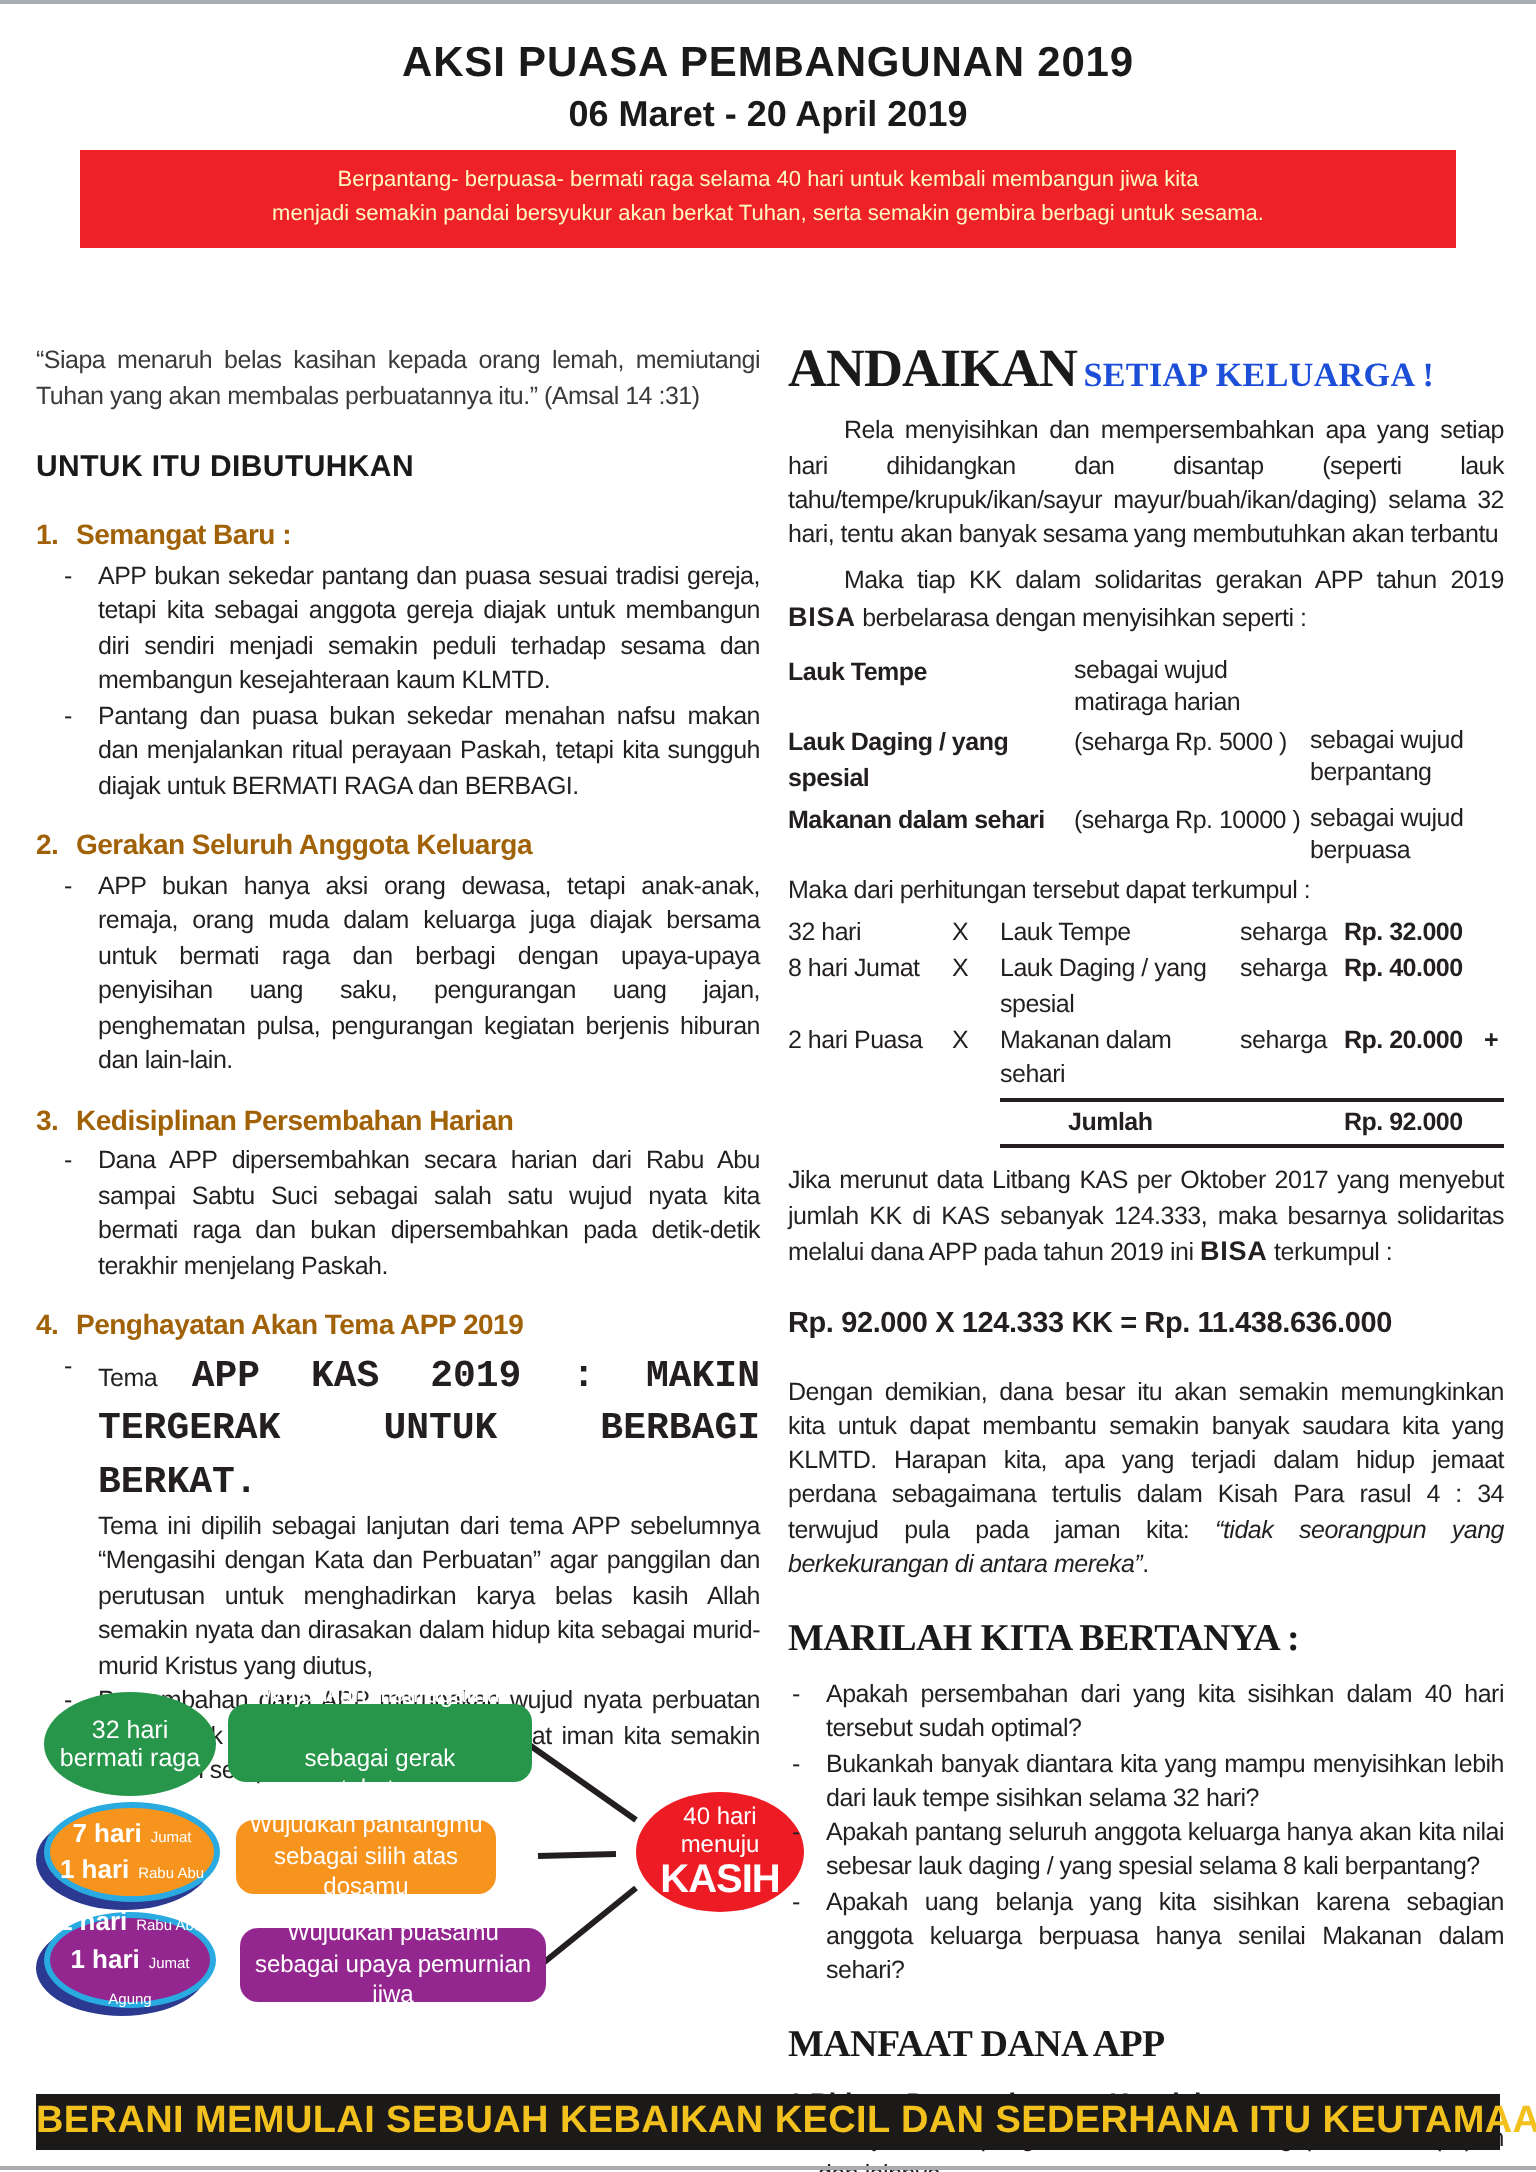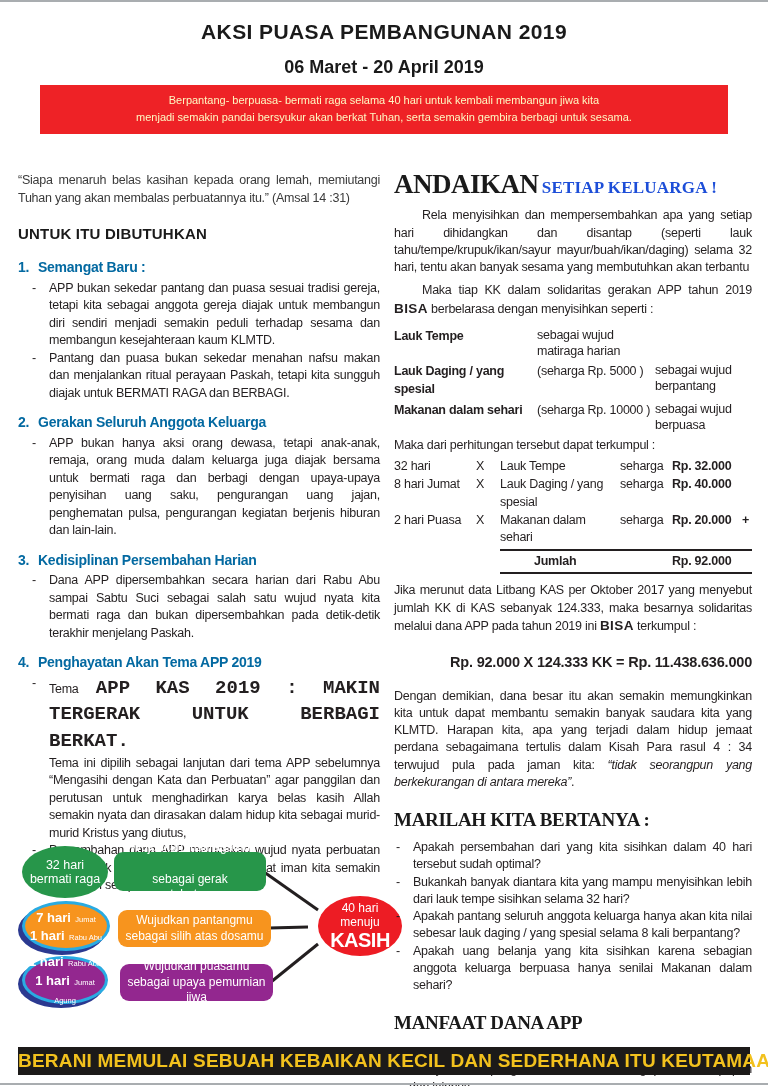--- a/index.html
+++ b/index.html
@@ -4,55 +4,55 @@
 <style>
   * { margin:0; padding:0; box-sizing:border-box; }
   body { background:#e8e8e8; font-family:"Liberation Sans", sans-serif; }
   .page { position:relative; width:768px; height:1086px; background:#ffffff; margin:0 auto; overflow:hidden; color:#231f20; }
   .hairline-top { position:absolute; top:0; left:0; right:0; height:2px; background:#a9adb0; }
   .hairline-bottom { position:absolute; bottom:1px; left:0; right:0; height:2px; background:#a9adb0; }
 
   
   .header { position:absolute; top:20px; left:0; width:100%; text-align:center; }
   .title1 { font-size:21px; font-weight:bold; letter-spacing:.4px; color:#1a1a1a; }
-  .title2 { font-size:18px; font-weight:bold; margin-top:13px; color:#1a1a1a; }
+  .title2 { font-size:18px; font-weight:bold; margin-top:3px; color:#1a1a1a; }
   .headline { font-family:"Liberation Serif", serif; font-weight:bold; font-size:33px; letter-spacing:-.5px; color:#93278f; margin-top:8px; white-space:nowrap; }
   .red-banner { margin:7px 40px 0 40px; background:#ee2226; color:#fef9c3; font-size:11px; line-height:1.5; padding:7px 14px 9px 14px; text-align:center; }
 
   
   .col-left  { position:absolute; top:172px; left:18px;  width:362px; font-size:12.5px; letter-spacing:-.25px; line-height:1.4; }
   .col-right { position:absolute; top:166px; left:394px; width:358px; font-size:12.5px; letter-spacing:-.25px; line-height:1.38; }
   p.just { text-align:justify; }
 
   .quote { color:#3a3a3a; text-align:justify; }
   .needs-heading { font-size:15px; font-weight:bold; letter-spacing:.2px; margin:16px 0 14px 0; color:#1a1a1a; }
 
   .sec { margin-bottom:11px; }
-  .sec-head { font-weight:bold; font-size:14px; margin-bottom:2px; color:#0369a1; }
+  .sec-head { font-weight:bold; font-size:14px; margin-bottom:2px; color:#a16207; }
   .sec-head .num { display:inline-block; width:20px; }
   .li { display:flex; margin-left:14px; }
   .li .dash { width:17px; flex:none; }
   .li .txt { flex:1; text-align:justify; }
   .serif-bold { font-family:Liberation Mono, monospace; font-weight:bold; font-size:19px; letter-spacing:0; }
 
   
   .diagram { position:absolute; top:846px; left:18px; width:372px; height:170px; }
   .diagram svg.lines { position:absolute; top:0; left:0; }
   .oval { position:absolute; border-radius:50%; color:#fff; display:flex; flex-direction:column; justify-content:center; align-items:center; text-align:center; line-height:1.15; }
   .oval-shadow { position:absolute; border-radius:50%; background:#2b3990; }
   .oval.green  { left:4px;  top:0;     width:86px; height:52px; background:#27964a; font-size:12.5px; }
   .oval.orange { left:4px;  top:55px;  width:88px; height:50px; background:#f7941e; border:3px solid #29abe2; }
   .oval.purple { left:4px;  top:110px; width:86px; height:48px; background:#93278f; border:3px solid #29abe2; }
   .oval.red    { left:300px; top:50px; width:84px; height:60px; background:#ed1c24; font-size:12px; }
   .oval .big { font-weight:bold; font-size:13px; }
   .oval .sub { font-size:7.5px; vertical-align:baseline; }
   .oval .kasih { font-size:20px; font-weight:bold; line-height:1; letter-spacing:-.5px; }
   .dbox { position:absolute; border-radius:9px; color:#fff; text-align:center; font-size:12px; line-height:1.3; display:flex; flex-direction:column; justify-content:center; }
   .dbox.green  { left:96px;  top:6px;   width:152px; height:39px; background:#27964a;gap:16px; }
-  .dbox.orange { left:100px; top:64px;  width:153px; height:37px; background:#f7941e; }
+  .dbox.orange { left:100px; top:64px;  width:130px; height:37px; background:#f7941e; }
   .dbox.purple { left:102px; top:118px; width:153px; height:37px; background:#93278f; }
 
   
   .andaikan { margin-bottom:4px; }
   .andaikan .big   { font-family:"Liberation Serif", serif; font-weight:bold; font-size:27px; letter-spacing:-.5px; color:#1a1a1a; }
   .andaikan .small { font-family:"Liberation Serif", serif; font-weight:bold; font-size:17px; letter-spacing:.2px; color:#1d4ed8; }
   .indent { text-indent:28px; }
   .bisa { font-weight:bold; font-size:13.5px; letter-spacing:.4px; }
 
   .ptable { margin:10px 0 2px 0; }
@@ -67,21 +67,21 @@
   .calc-row .x { width:24px; }
   .calc-row .i { flex:1; }
   .calc-row .s { width:52px; }
   .calc-row .a { width:70px; font-weight:bold; }
   .calc-row .p { width:10px; font-weight:bold; }
   .total-row { margin-left:106px; border-top:2px solid #231f20; border-bottom:2px solid #231f20; display:flex; padding:2px 0; margin-top:2px; }
   .total-row .tl { margin-left:34px; font-weight:bold; }
   .total-row .ta { margin-left:auto; width:70px; font-weight:bold; }
   .total-row .tp { width:10px; }
 
-  .formula { text-align:right; font-weight:bold; font-size:14.5px; margin:16px 0 16px 0; letter-spacing:-.2px; }
+  .formula { text-align:left; font-weight:bold; font-size:14.5px; margin:16px 0 16px 0; letter-spacing:-.2px; }
 
   .r-heading { font-family:"Liberation Serif", serif; font-weight:bold; font-size:19px; letter-spacing:-.3px; color:#1a1a1a; margin:16px 0 6px 0; }
   .ask .li { margin-left:2px; }
   .benefit { margin-bottom:2px; }
   .benefit-title { font-weight:bold; font-size:13.5px; letter-spacing:-.2px; color:#1a1a1a; }
   .benefit-desc { margin-left:15px; text-align:justify; }
   .mt6 { margin-top:6px; } .mt8 { margin-top:8px; }
 
   
   .footer-banner { position:absolute; top:1047px; left:18px; width:732px; height:28px; background:#1c1a19; color:#f2c11d; font-weight:bold; font-size:19px; letter-spacing:.2px; text-align:center; line-height:28px; white-space:nowrap; }

